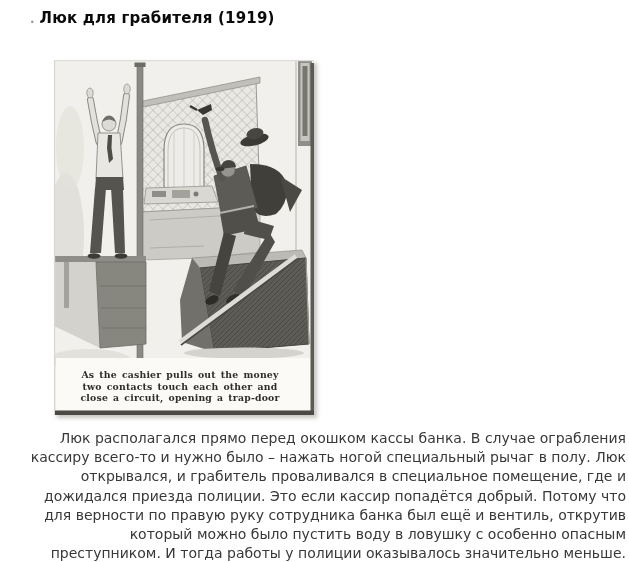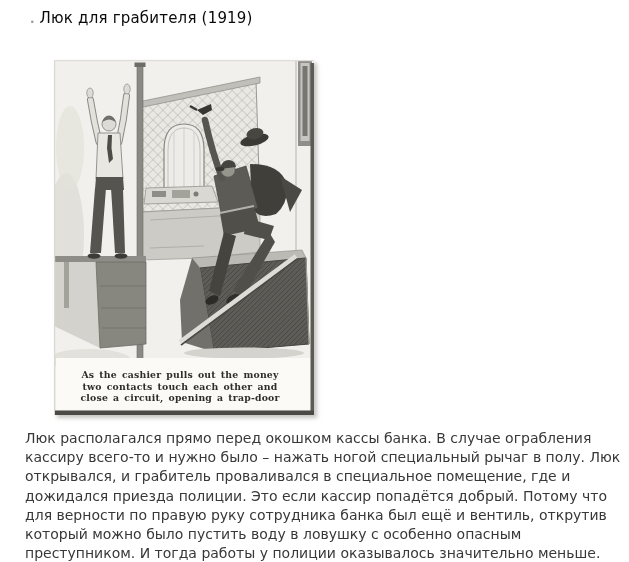--- a/index.html
+++ b/index.html
@@ -23,21 +23,21 @@
     white-space: nowrap;
   }
   .title-dot {
     color: #9a9a9a;
     font-size: 12px;
     font-weight: bold;
   }
   .page-title {
     margin: 0;
     font-size: 15px;
-    font-weight: normal;
+    font-weight: bold;
     color: #0a0a0a;
     letter-spacing: 0.2px;
   }
 
   figure.illustration {
     position: absolute;
     left: 38px;
     top: 44px;
     width: 260px;
     height: 355px;
@@ -57,20 +57,21 @@
 
   .body-text {
     position: absolute;
     left: 25px;
     top: 429px;
     width: 601px;
     margin: 0;
     font-size: 14px;
     line-height: 19.2px;
     color: #383838;
+    text-align: right;
   }
 </style>
 </head>
 <body>
 
 <div class="page">
 
   <div class="title-row">
     <span class="title-dot">.</span>
     <h1 class="page-title">Люк для грабителя (1919)</h1>

